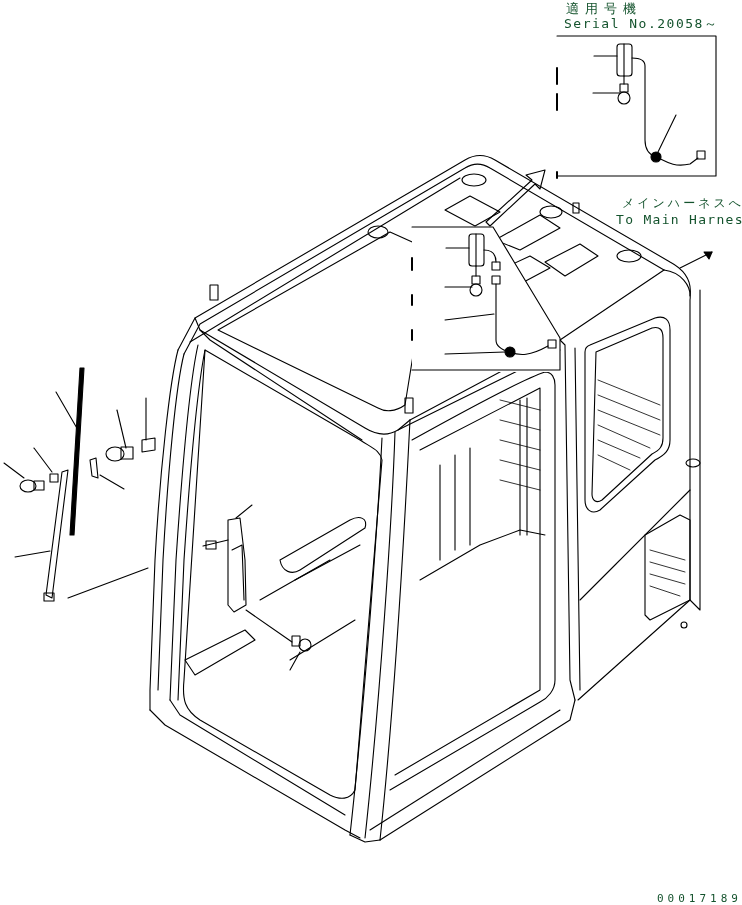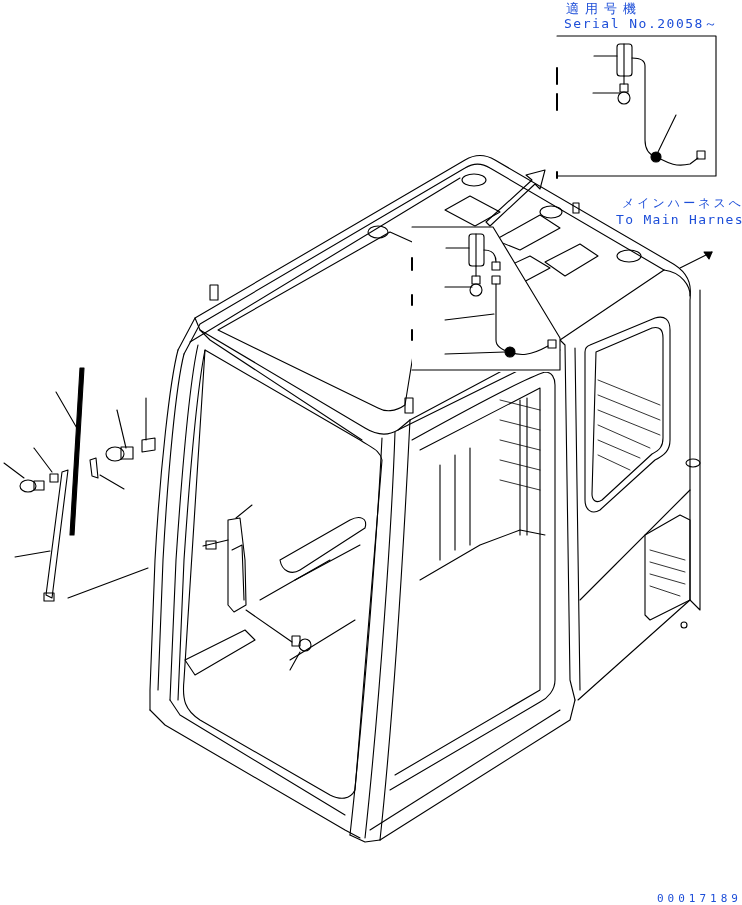--- a/index.html
+++ b/index.html
@@ -1,20 +1,20 @@
 <!DOCTYPE html>
 <html><head>
 <meta charset="utf-8">
 <style>
   html, body { margin: 0; padding: 0; background: #ffffff; }
   body { width: 742px; height: 905px; position: relative; overflow: hidden;
          font-family: "DejaVu Sans Mono", "Liberation Mono", monospace; color: #000; }
   .canvas { position: absolute; left: 0; top: 0; width: 742px; height: 905px; }
   svg.art { position: absolute; left: 0; top: 0; }
-  .txt { position: absolute; white-space: nowrap; color: #1d4ed8; line-height: 1; }
+  .txt { position: absolute; white-space: nowrap; color: #14532d; line-height: 1; }
   .serial-jp { left: 566px; top: 2px; font-size: 13px; letter-spacing: 6px;
                font-family: "DejaVu Sans", sans-serif; }
   .serial-en { left: 564px; top: 17px; font-size: 13px; letter-spacing: 1.5px; text-align: center; }
   .harness-jp { left: 622px; top: 197px; font-size: 12px; letter-spacing: 3px;
                 font-family: "DejaVu Sans", sans-serif; }
   .harness-en { left: 616px; top: 213px; font-size: 13px; letter-spacing: 1.3px; }
   .drawing-no { left: 657px; top: 893px; font-size: 11px; letter-spacing: 4px; }
 </style>
 </head>
 <body>

